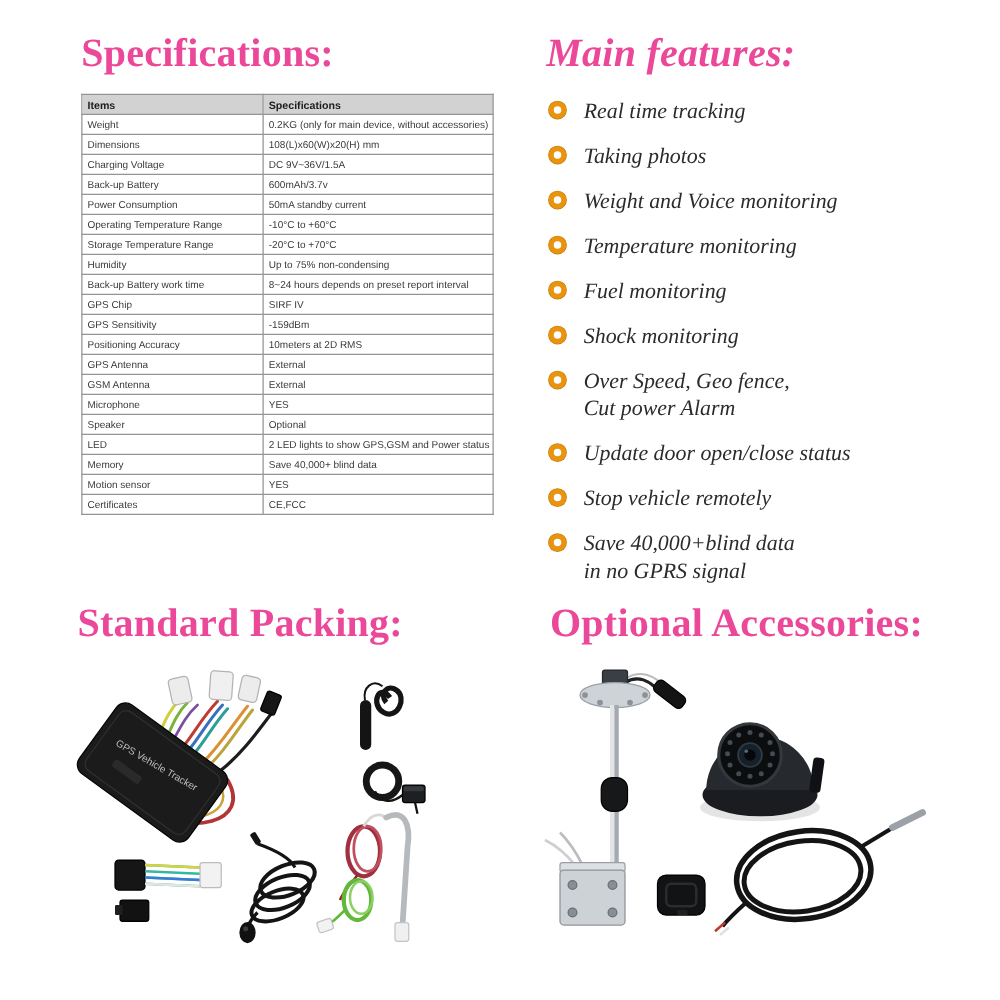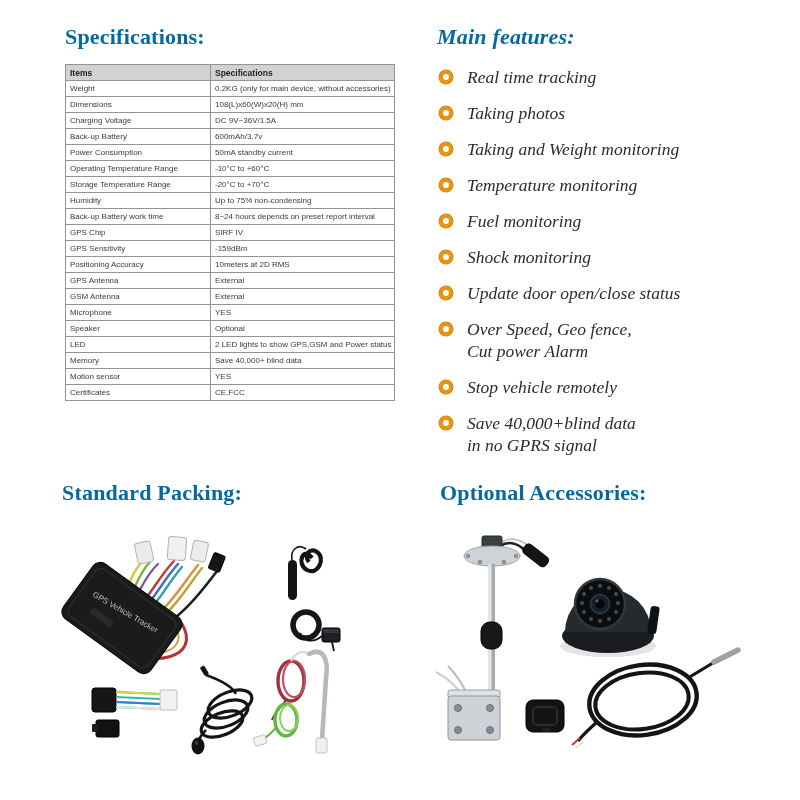--- a/index.html
+++ b/index.html
@@ -3,21 +3,21 @@
 <meta charset="utf-8">
 <style>
   html,body{margin:0;padding:0;}
   body{
     width:800px;height:800px;background:#ffffff;position:relative;
     font-family:"Liberation Sans",sans-serif;overflow:hidden;
   }
   .quad{position:absolute;}
   h2.sec-heading{
     margin:0;font-family:"Liberation Serif",serif;font-weight:bold;
-    font-size:22px;color:#0369a1;letter-spacing:0.2px;
+    font-size:32px;color:#ec4899;letter-spacing:0.2px;
   }
   
   #specs{left:65px;top:24px;width:336px;}
   #specs .sec-heading{margin-bottom:14px;}
   table.spec-table{
     border-collapse:collapse;width:330px;table-layout:fixed;
     border:1px solid #7c7c7c;background:#fff;
   }
   table.spec-table td{
     border:1px solid #949494;height:15px;padding:0 4px;
@@ -153,42 +153,42 @@
     <li>
         <span class="bullet-ring"></span>
         <span class="feature-text">Real time tracking</span>
       </li>
     <li>
         <span class="bullet-ring"></span>
         <span class="feature-text">Taking photos</span>
       </li>
     <li>
         <span class="bullet-ring"></span>
-        <span class="feature-text">Taking and Weight monitoring</span>
+        <span class="feature-text">Weight and Voice monitoring</span>
       </li>
     <li>
         <span class="bullet-ring"></span>
         <span class="feature-text">Temperature monitoring</span>
       </li>
     <li>
         <span class="bullet-ring"></span>
         <span class="feature-text">Fuel monitoring</span>
       </li>
     <li>
         <span class="bullet-ring"></span>
         <span class="feature-text">Shock monitoring</span>
-      </li>
-    <li>
-        <span class="bullet-ring"></span>
-        <span class="feature-text">Update door open/close status</span>
       </li>
     <li>
         <span class="bullet-ring"></span>
         <span class="feature-text">Over Speed, Geo fence,
 Cut power Alarm</span>
+      </li>
+    <li>
+        <span class="bullet-ring"></span>
+        <span class="feature-text">Update door open/close status</span>
       </li>
     <li>
         <span class="bullet-ring"></span>
         <span class="feature-text">Stop vehicle remotely</span>
       </li>
     <li>
         <span class="bullet-ring"></span>
         <span class="feature-text">Save 40,000+blind data
 in no GPRS signal</span>
       </li>

